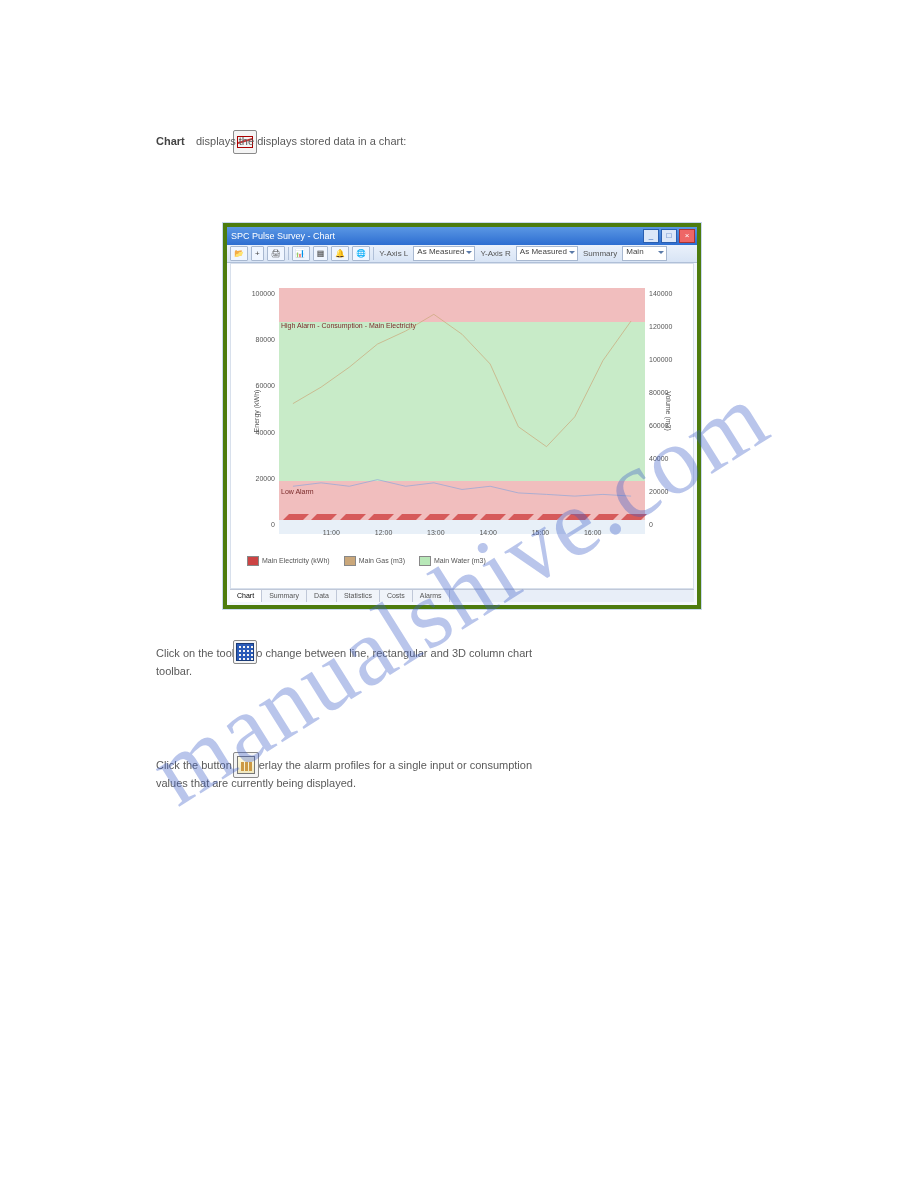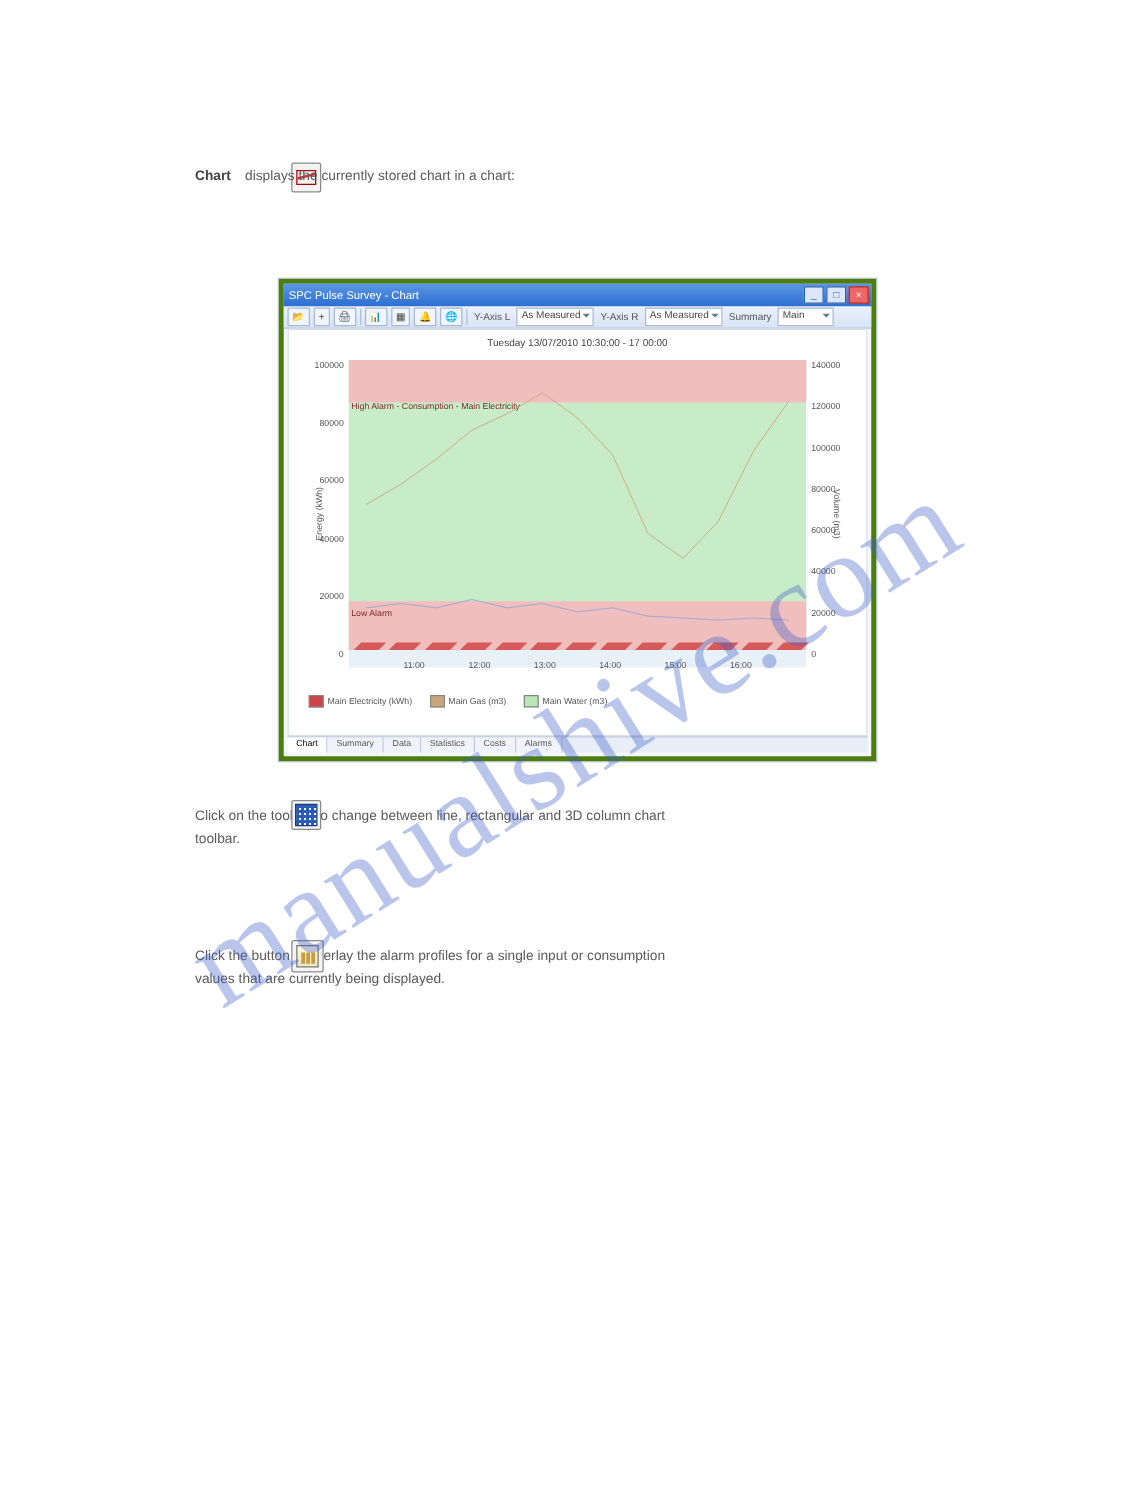--- a/index.html
+++ b/index.html
@@ -50,21 +50,21 @@
 </style>
 </head>
 <body>
 
 <div class="page">
 
   <span class="para" style="left:156px;top:134px;font-weight:bold;color:#444">Chart</span>
   <div class="icon-btn" style="left:233px;top:130px">
       <div class="icon-graph"></div>
     </div>
-  <span class="para" style="left:196px;top:134px">                 displays the currently stored chart in a chart:</span>
+  <span class="para" style="left:196px;top:134px">                 displays the displays stored data in a chart:</span>
 
   <div class="winframe">
     <div class="titlebar">
       <span>SPC Pulse Survey - Chart</span>
       <div class="wb">
         <div class="b">_</div>
         <div class="b">□</div>
         <div class="b bx">×</div>
       </div>
     </div>
@@ -80,21 +80,20 @@
       <div class="tb-sep"></div>
       <span class="tb-lbl">Y-Axis L</span>
       <div class="tb-sel">As Measured</div>
       <span class="tb-lbl">Y-Axis R</span>
       <div class="tb-sel">As Measured</div>
       <span class="tb-lbl">Summary</span>
       <div class="tb-sel" style="min-width:30px">Main</div>
     </div>
 
     <div class="chartpane">
-      <div class="ctitle">Tuesday  13/07/2010   10:30:00  -  17 00:00</div>
       <div class="plot">
         <div class="plot-bg"></div>
         <div class="alarm-high"></div>
         <div class="alarm-low"></div>
         <div class="plot-floor"></div>
         <span class="alarm-lbl" style="left:2px;top:14%">High Alarm - Consumption - Main Electricity</span>
         <span class="alarm-lbl" style="left:2px;bottom:16%">Low Alarm</span>
         <div class="ylabel">Energy (kWh)</div>
         <div class="ylabel2">Volume (m3)</div>
         <div class="bars" id="bars">

